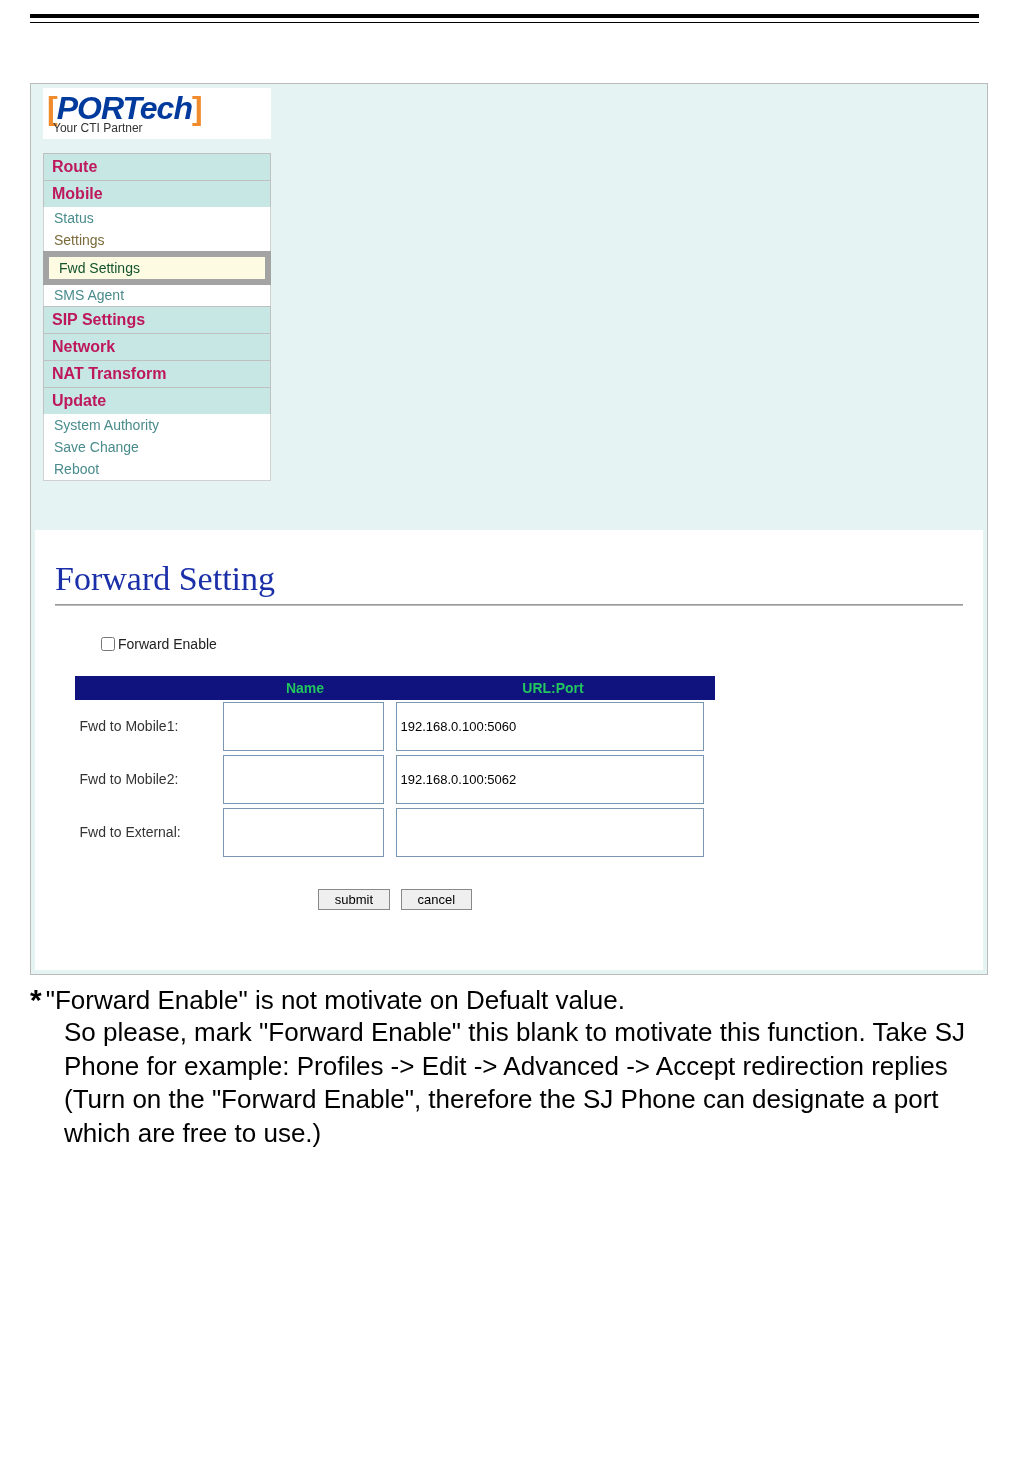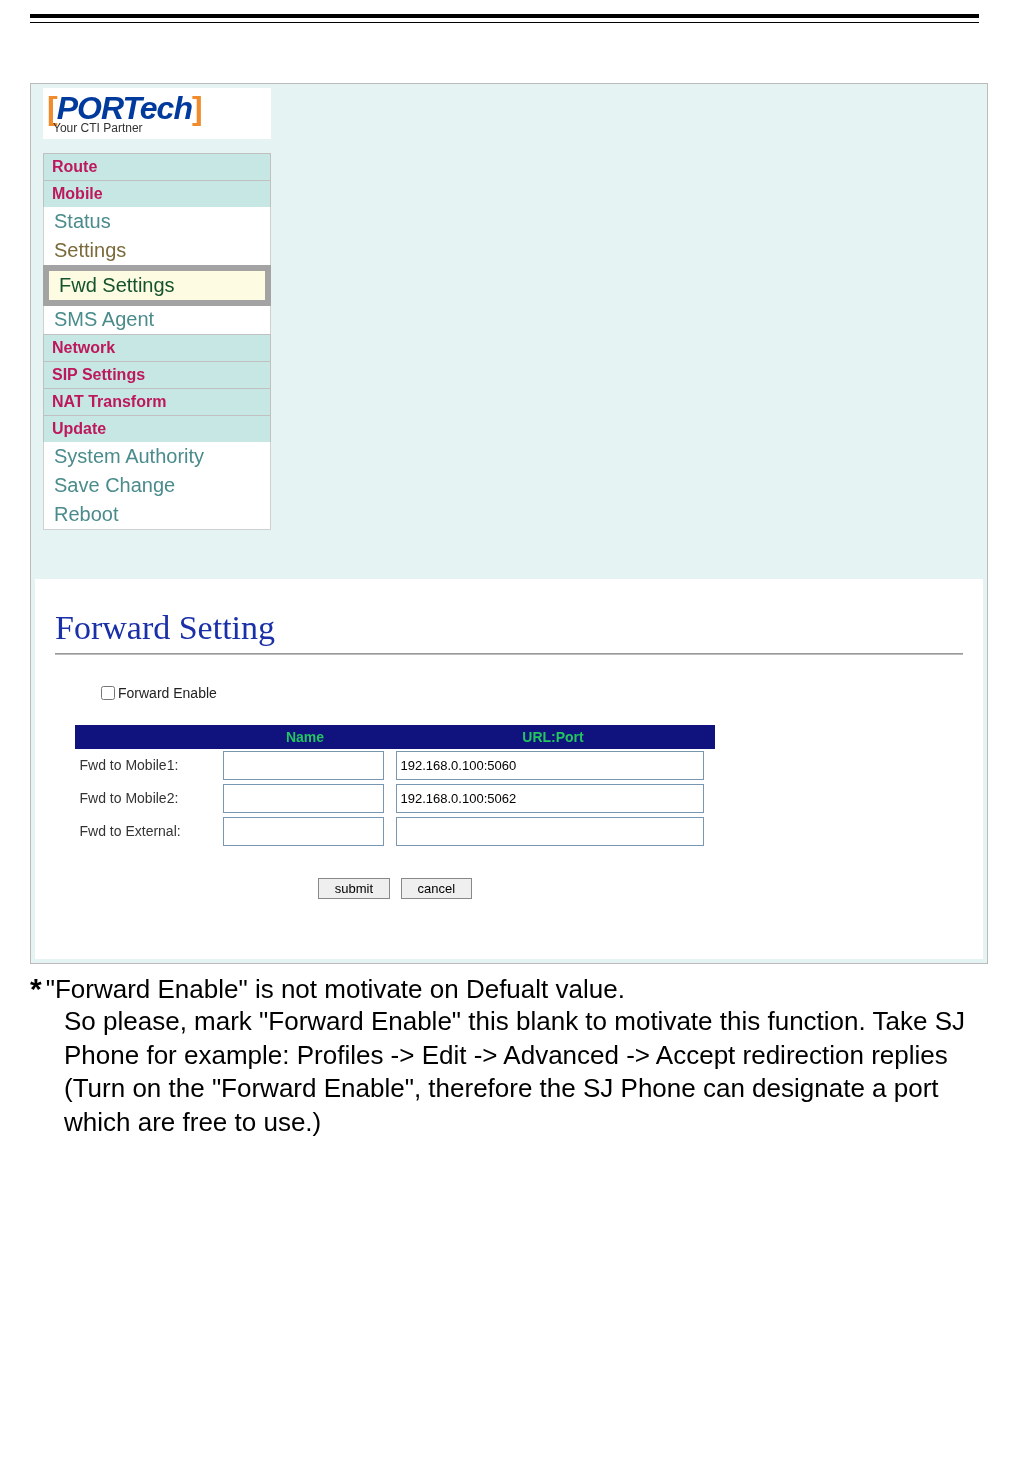--- a/index.html
+++ b/index.html
@@ -74,21 +74,21 @@
     color: #be185d;
     font-weight: bold;
     margin-bottom: -1px;
     cursor: pointer;
   }
   .nav-sub {
     background: #fff;
     border: 1px solid #d0d0d0;
     border-top: none;
     padding: 3px 10px;
-    font-size: 20px;
+    font-size: 14px;
     color: #4a8b8c;
     margin-bottom: -1px;
     cursor: pointer;
   }
   .nav-sub.highlighted {
     border: 6px solid #a3a3a3;
     background: #fdfbe2;
     color: #14532d;
     position: relative;
     z-index: 1;
@@ -150,21 +150,21 @@
   }
   table.fwd td.label {
     text-align: left;
     white-space: nowrap;
     padding-right: 4px;
   }
   table.fwd input[type=text]{
     width: 98%;
     box-sizing: border-box;
     font-size: 13px;
-    padding: 6px 4px;
+    padding: 16px 4px;
     border: 1px solid #7a97b1;
   }
   .button-row {
     text-align: center;
     width: 640px;
     margin-left: 20px;
   }
   .button-row button {
     font-size: 13px;
     padding: 2px 16px;
@@ -227,22 +227,22 @@
           </div>
           <div class="logo-sub">Your CTI Partner</div>
         </div>
 
         <div class="nav-item">Route</div>
         <div class="nav-item">Mobile</div>
         <div class="nav-sub">Status</div>
         <div class="nav-sub brown">Settings</div>
         <div class="nav-sub highlighted">Fwd Settings</div>
         <div class="nav-sub">SMS Agent</div>
+        <div class="nav-item">SIP Settings</div>
         <div class="nav-item">Network</div>
-        <div class="nav-item">SIP Settings</div>
         <div class="nav-item">NAT Transform</div>
         <div class="nav-item">Update</div>
         <div class="nav-sub">System Authority</div>
         <div class="nav-sub">Save Change</div>
         <div class="nav-sub">Reboot</div>
       </div>
 
       <div class="content">
         <div class="page-title">Forward Setting</div>
         <div class="title-rule"></div>

